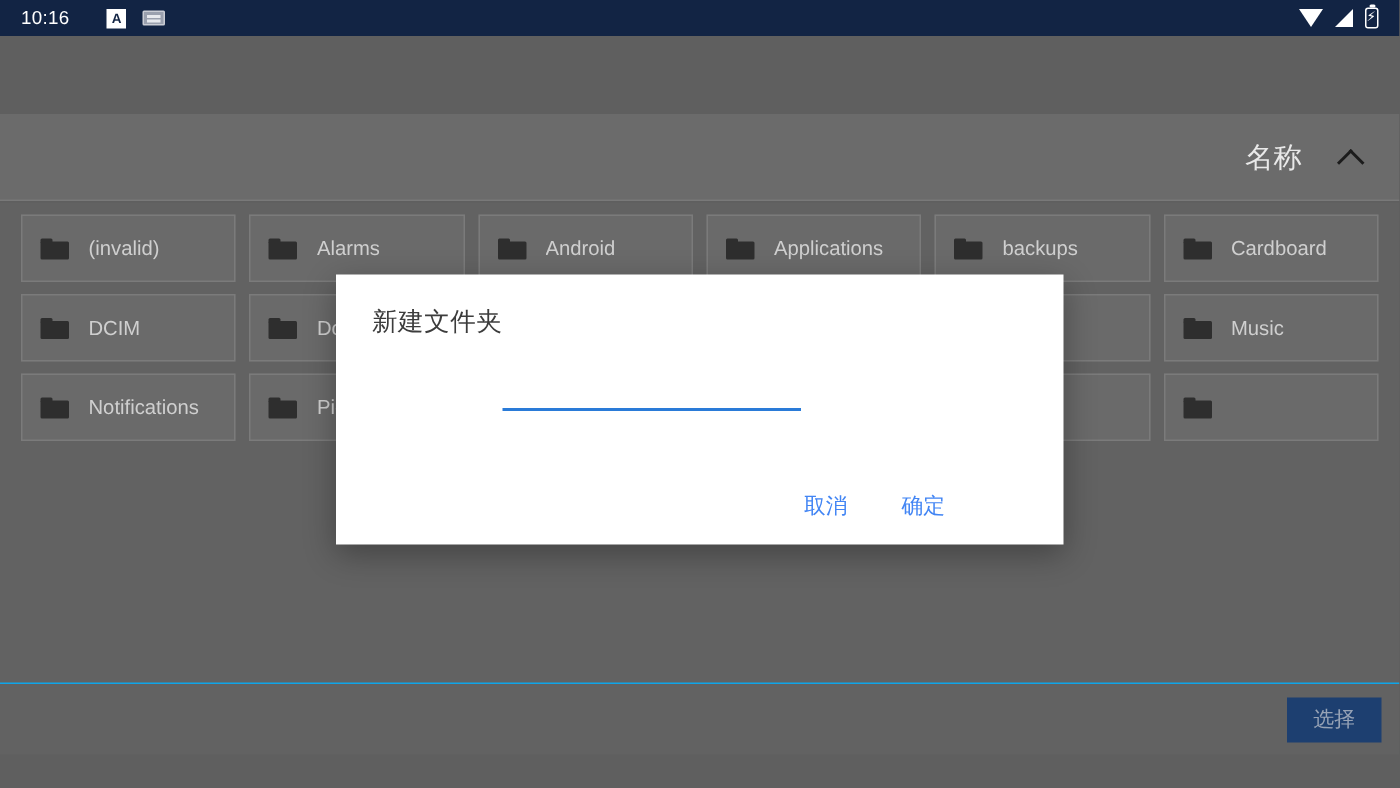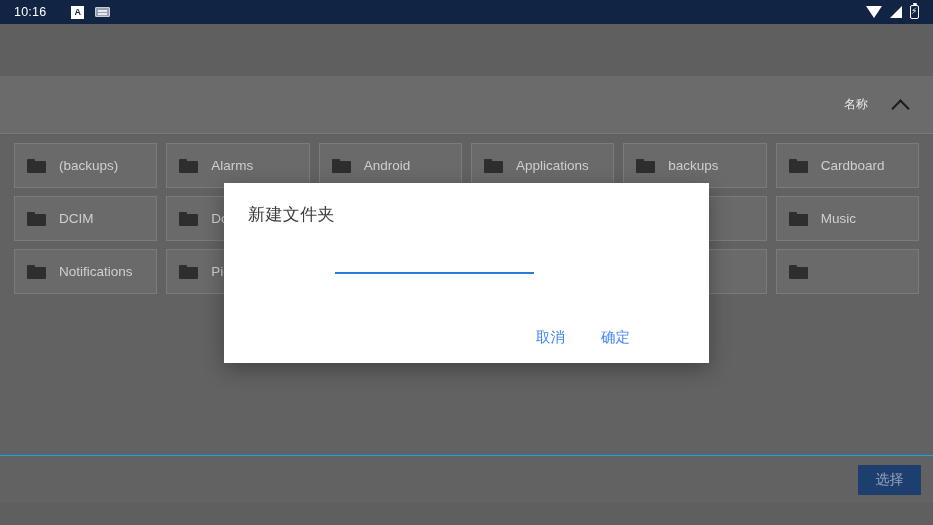--- a/index.html
+++ b/index.html
@@ -100,21 +100,21 @@
   .ic-more i:nth-child(3) { top: 14px; }
 
   
   .sortbar {
     position: absolute; top: 76px; left: 0; width: 933px; height: 58px;
     background: #6b6b6b;
     border-bottom: 1px solid #797979;
     display: flex; align-items: center; justify-content: flex-end;
     padding-right: 18px;
   }
-  .sort-label { color: #e9e9e9; font-size: 12px; margin-right: 26px; }
+  .sort-label { color: #e9e9e9; font-size: 19px; margin-right: 26px; }
   .chev-up {
     width: 17px; height: 17px; position: relative; cursor: pointer; margin-right: 4px;
   }
   .chev-up::before {
     content: ""; position: absolute; top: 6px; left: 0px;
     width: 11px; height: 11px;
     border-left: 2.6px solid #1c1c1c; border-top: 2.6px solid #1c1c1c;
     transform: rotate(45deg);
   }
 
@@ -230,21 +230,21 @@
 
   <div class="sortbar">
     <span class="sort-label">名称</span>
     <span class="chev-up"></span>
   </div>
 
   <div class="content">
     <div class="grid" id="file-grid">
         <div class="card">
           <span class="folder-icon"></span>
-          <span class="card-label">(backups)</span>
+          <span class="card-label">(invalid)</span>
         </div>
         <div class="card">
           <span class="folder-icon"></span>
           <span class="card-label">Alarms</span>
         </div>
         <div class="card">
           <span class="folder-icon"></span>
           <span class="card-label">Android</span>
         </div>
         <div class="card">

